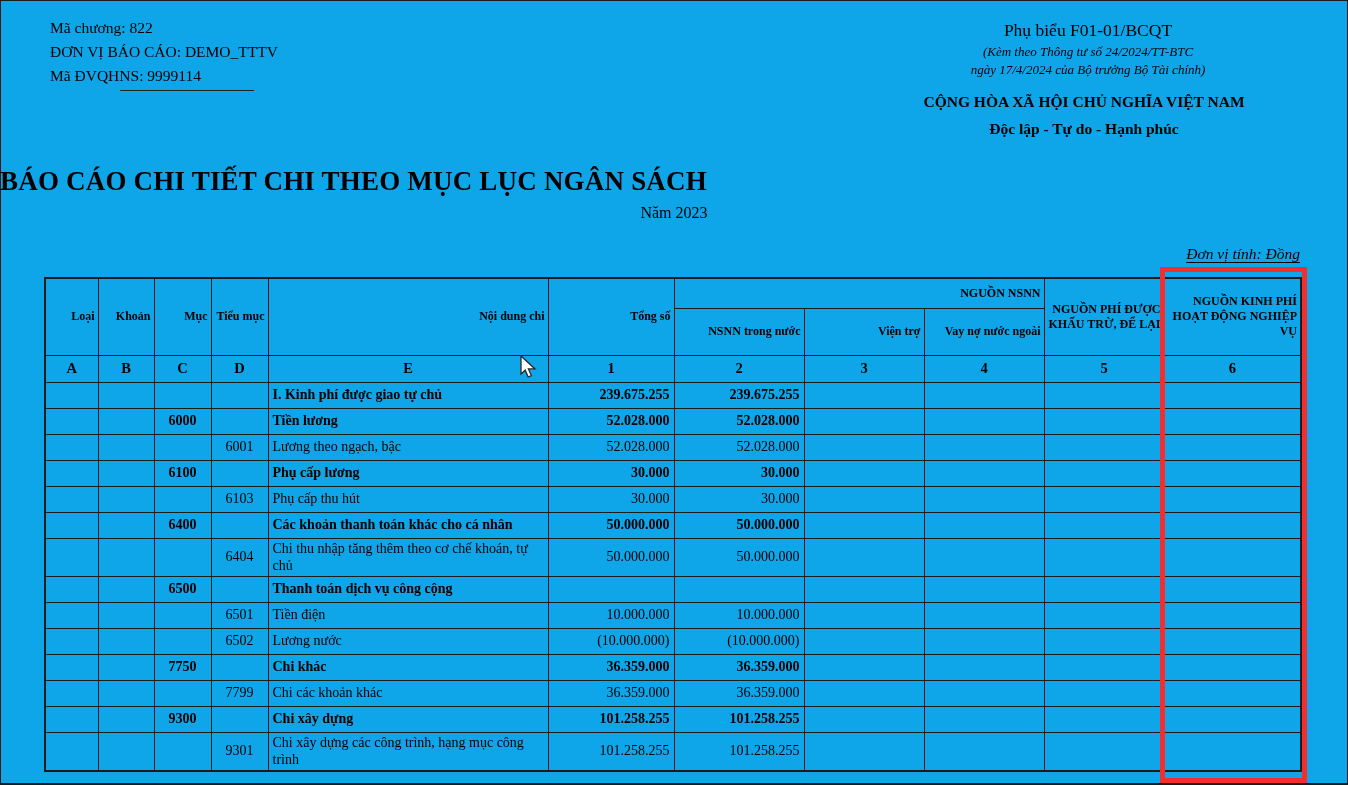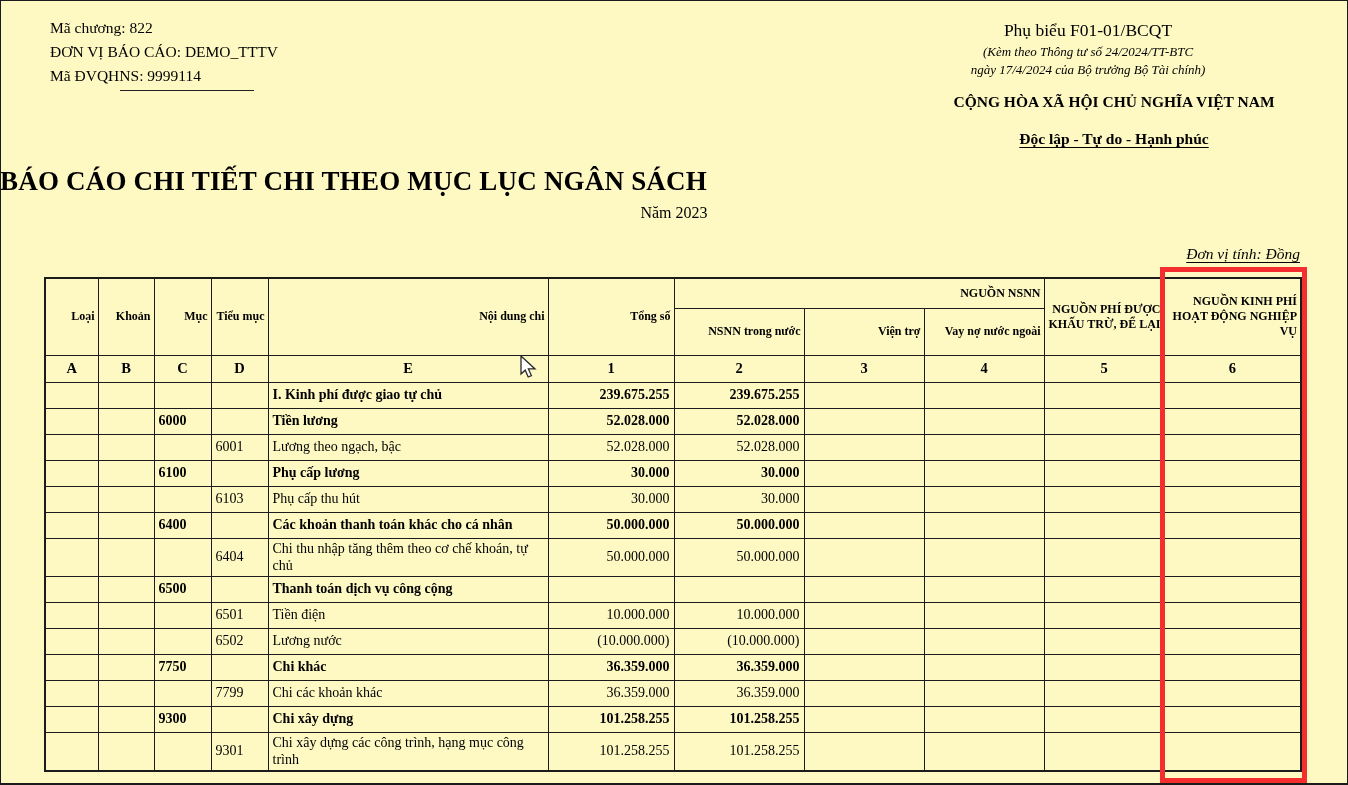--- a/index.html
+++ b/index.html
@@ -1,47 +1,47 @@
 <!DOCTYPE html>
 <html><head>
 <meta charset="utf-8">
 <style>
   * { margin:0; padding:0; box-sizing:border-box; }
   html,body { width:1348px; height:785px; background:#fff; overflow:hidden;
               font-family:"Liberation Serif","DejaVu Serif",serif; color:#000; }
-  .page { position:relative; width:1348px; height:785px; background:#fef9c3; overflow:hidden; }
+  .page { position:relative; width:1348px; height:785px; background:#0ea5e9; overflow:hidden; }
   .frame { position:absolute; inset:0; border:1px solid #1b1b1b; border-bottom-width:2px; pointer-events:none; z-index:40; }
 
   
   .unit-info { position:absolute; left:50px; top:16px; font-size:15.5px; line-height:1.55; }
   .unit-underline { width:134px; margin-left:70px; border-bottom:1.5px solid #222; height:3px; }
   .form-info { position:absolute; left:918px; top:20px; width:340px; text-align:center; }
   .form-title { font-weight:normal; font-size:17.5px; }
   .form-note { font-style:italic; font-size:13px; line-height:1.35; margin-top:2px; }
-  .national { position:absolute; left:920px; top:93px; width:388px; text-align:center; }
+  .national { position:absolute; left:890px; top:93px; width:388px; text-align:center; }
   .national-line1 { font-weight:bold; font-size:15.5px; }
-  .national-line2 { font-weight:bold; font-size:15.5px; margin-top:19px; text-decoration:underline; text-underline-offset:3px; }
+  .national-line2 { font-weight:bold; font-size:15.5px; margin-top:9px; text-underline-offset:3px; }
 
   .doc-title { position:absolute; top:166px; left:0; width:100%; 
                font-weight:bold; font-size:27px; letter-spacing:.2px; }
   .doc-subtitle { position:absolute; top:204px; left:0; width:100%; text-align:center; font-size:16px; }
   .unit-note { position:absolute; top:245px; right:48px; font-style:italic; font-size:15.5px;
                text-decoration:underline; text-underline-offset:3px; }
 
   
   .table-wrap { position:absolute; left:44px; top:277px; }
   table { border-collapse:collapse; table-layout:fixed; width:1256px; font-size:14px; }
   th, td { border:1px solid #1c1c1c; vertical-align:middle; overflow:hidden; }
   table { border:2px solid #1c1c1c; }
   thead th { font-weight:bold; text-align:right; font-size:12px; padding:2px 3px; line-height:1.25; }
   tr.hrow1 { height:30px; }
   tr.hrow2 { height:47px; }
   tr.letters td { height:27px; text-align:center; font-weight:bold; font-size:14.5px; }
   tbody td { height:26px; padding:1px 4px; line-height:1.25; }
-  td.center { }
+  td.center { text-align:center; }
   td.num { text-align:right; }
   td.content { text-align:left; }
   tr.bold-row td { font-weight:bold; }
 
   
   .col-highlight { position:absolute; left:1160px; top:267px; width:147px; height:516px;
                    border-style:solid; border-width:5px; pointer-events:none; z-index:30; }
 
   
   .cursor { position:absolute; left:519px; top:355px; z-index:50; pointer-events:none; }

